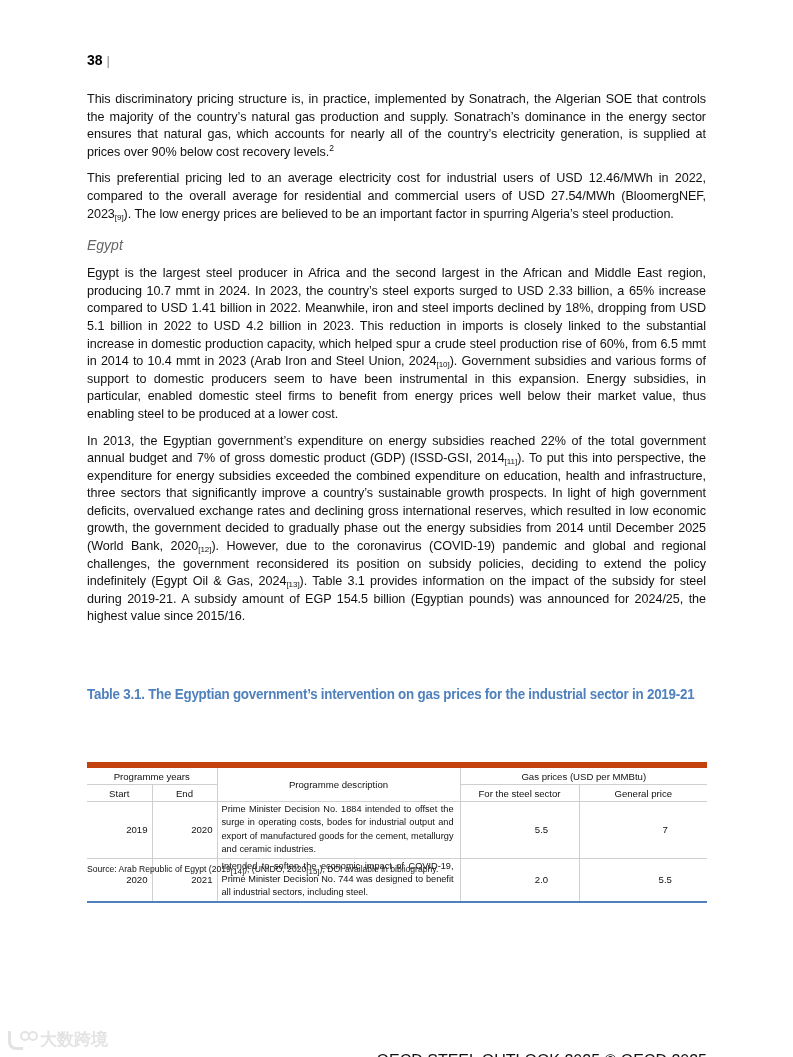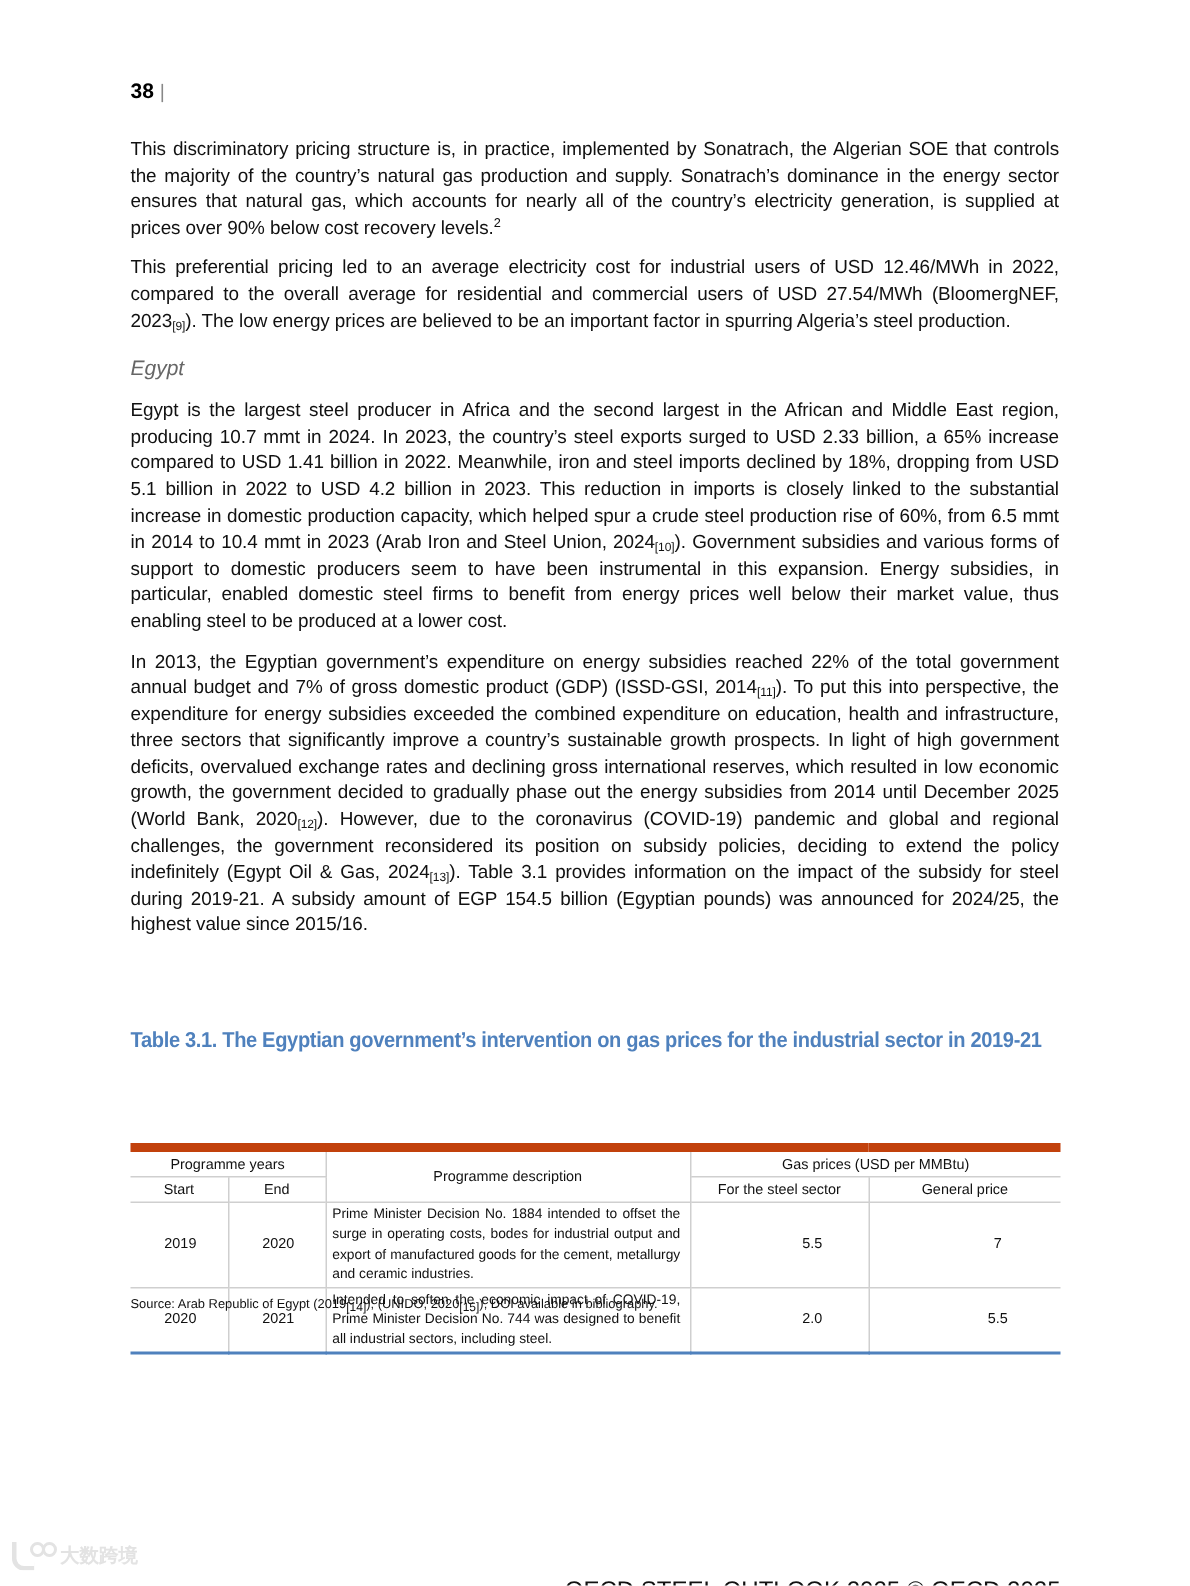--- a/index.html
+++ b/index.html
@@ -32,28 +32,28 @@
     position: absolute; left: 87px; top: 716px; width: 620px;
     border-collapse: collapse; font-size: 9.6px; color: #111;
     border-top: 6px solid #c2410c; border-bottom: 2px solid #4f81bd; margin-top: 46px;
   }
   table.data th, table.data td {
     border: 1px solid #cfcfcf; font-weight: normal; padding: 1px 4px; vertical-align: middle;
   }
   table.data tr > *:first-child { border-left: none; }
   table.data tr > *:last-child { border-right: none; }
   table.data thead th { text-align: center; height: 14px; }
-  table.data td.year { text-align: center; padding-left: 6px; }
+  table.data td.year { text-align: right; padding-left: 6px; }
   table.data td.desc { text-align: justify; line-height: 13.4px; padding: 1px 6px 1px 4px; font-size: 9.2px; }
   table.data td.num { text-align: center; padding-left: 48px; }
   .notes { position: absolute; left: 87px; top: 863px; font-size: 8.6px; line-height: 12.4px; color: #111; }
   .footer { position: absolute; right: 86px; top: 1052px; font-size: 16px; color: #111; }
   .watermark {
-    position: absolute; left: 8px; top: 1028px; font-size: 13px; color: #e3e3e3; font-weight: bold;
-    display: flex; align-items: flex-end; gap: 4px;
+    position: absolute; left: 8px; top: 1028px; font-size: 17px; color: #e3e3e3; font-weight: bold;
+    display: flex; align-items: center; gap: 4px;
   }
   .wm-logo { display: inline-block; width: 28px; height: 18px; position: relative; }
   .wm-logo .k { position: absolute; left: 0; top: 0; width: 12px; height: 16px; border: 3px solid #e3e3e3; border-right: none; border-top: none; border-radius: 0 0 0 8px; }
   .wm-logo .c1, .wm-logo .c2 { position: absolute; top: 0; width: 6px; height: 6px; border: 2px solid #e3e3e3; border-radius: 50%; }
   .wm-logo .c1 { left: 12px; } .wm-logo .c2 { left: 20px; }
 </style>
 </head>
 <body>
 
 <div class="page-num">

